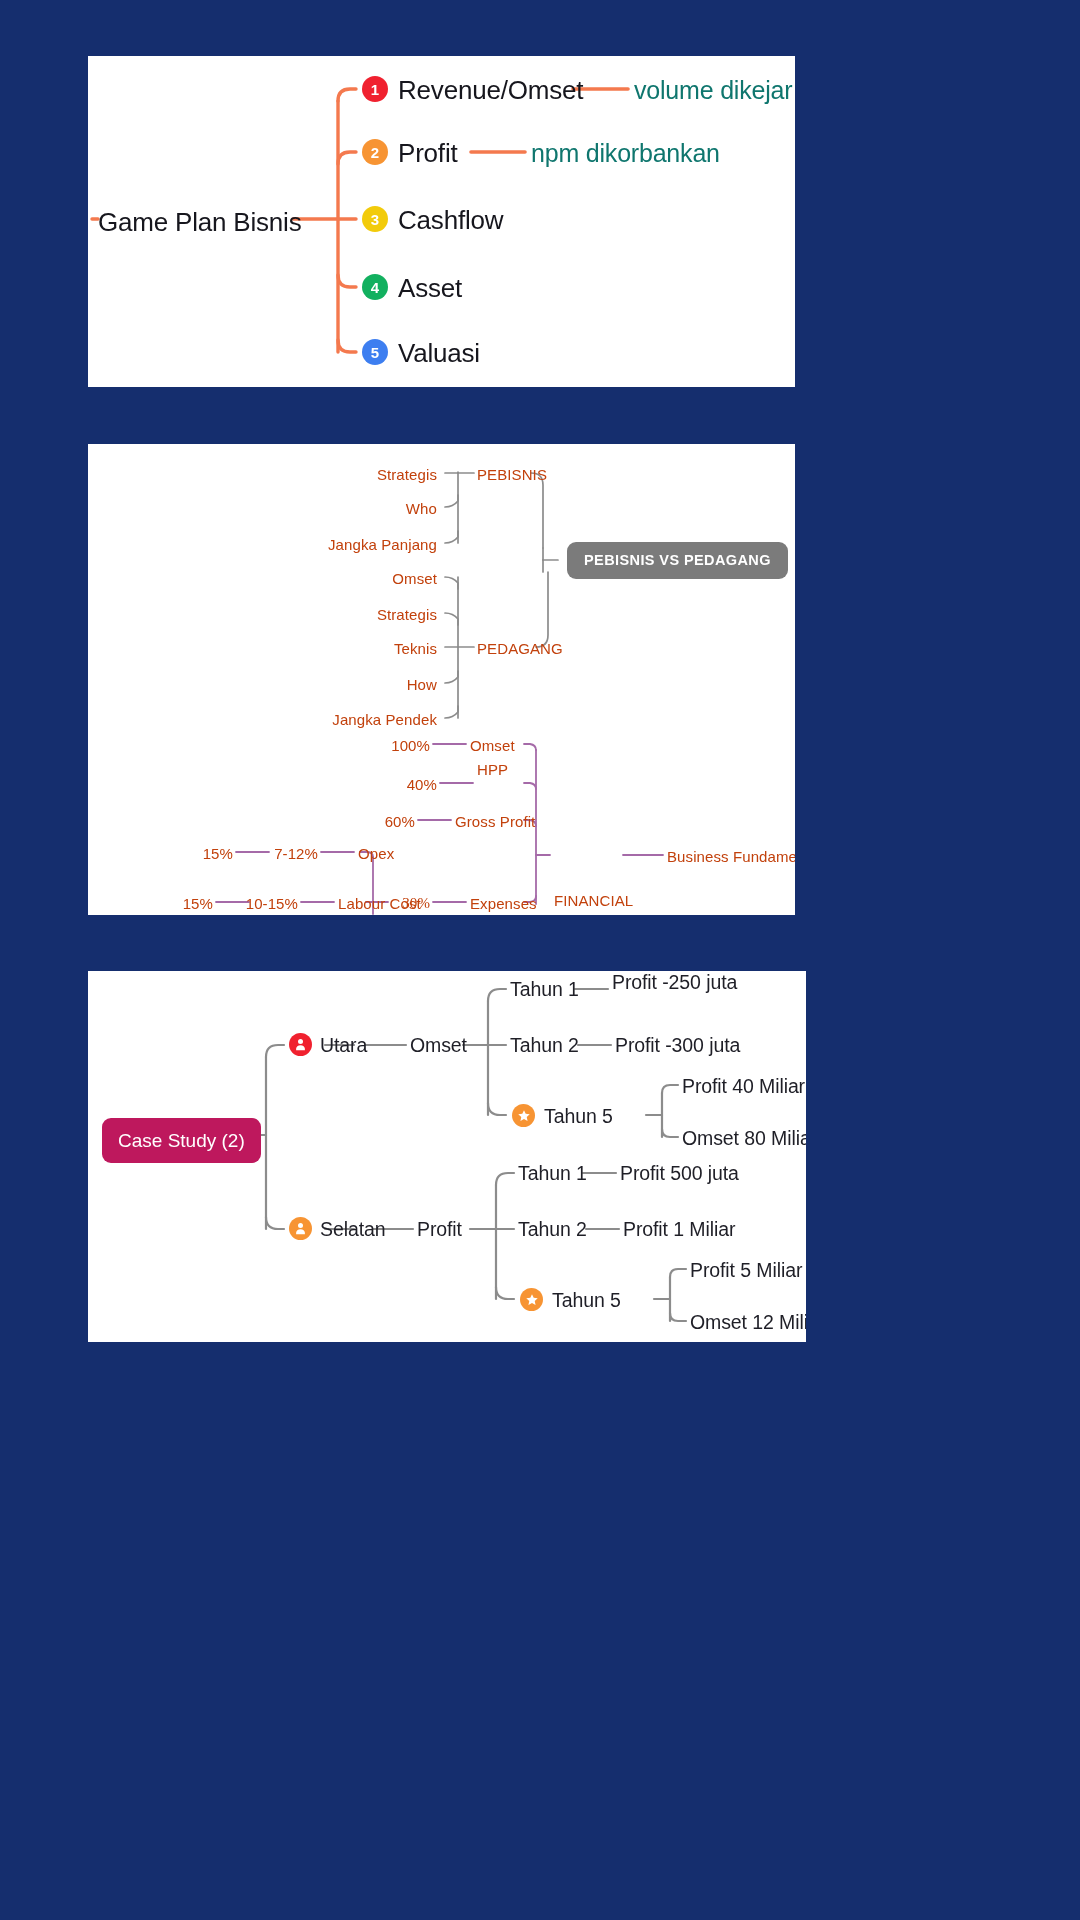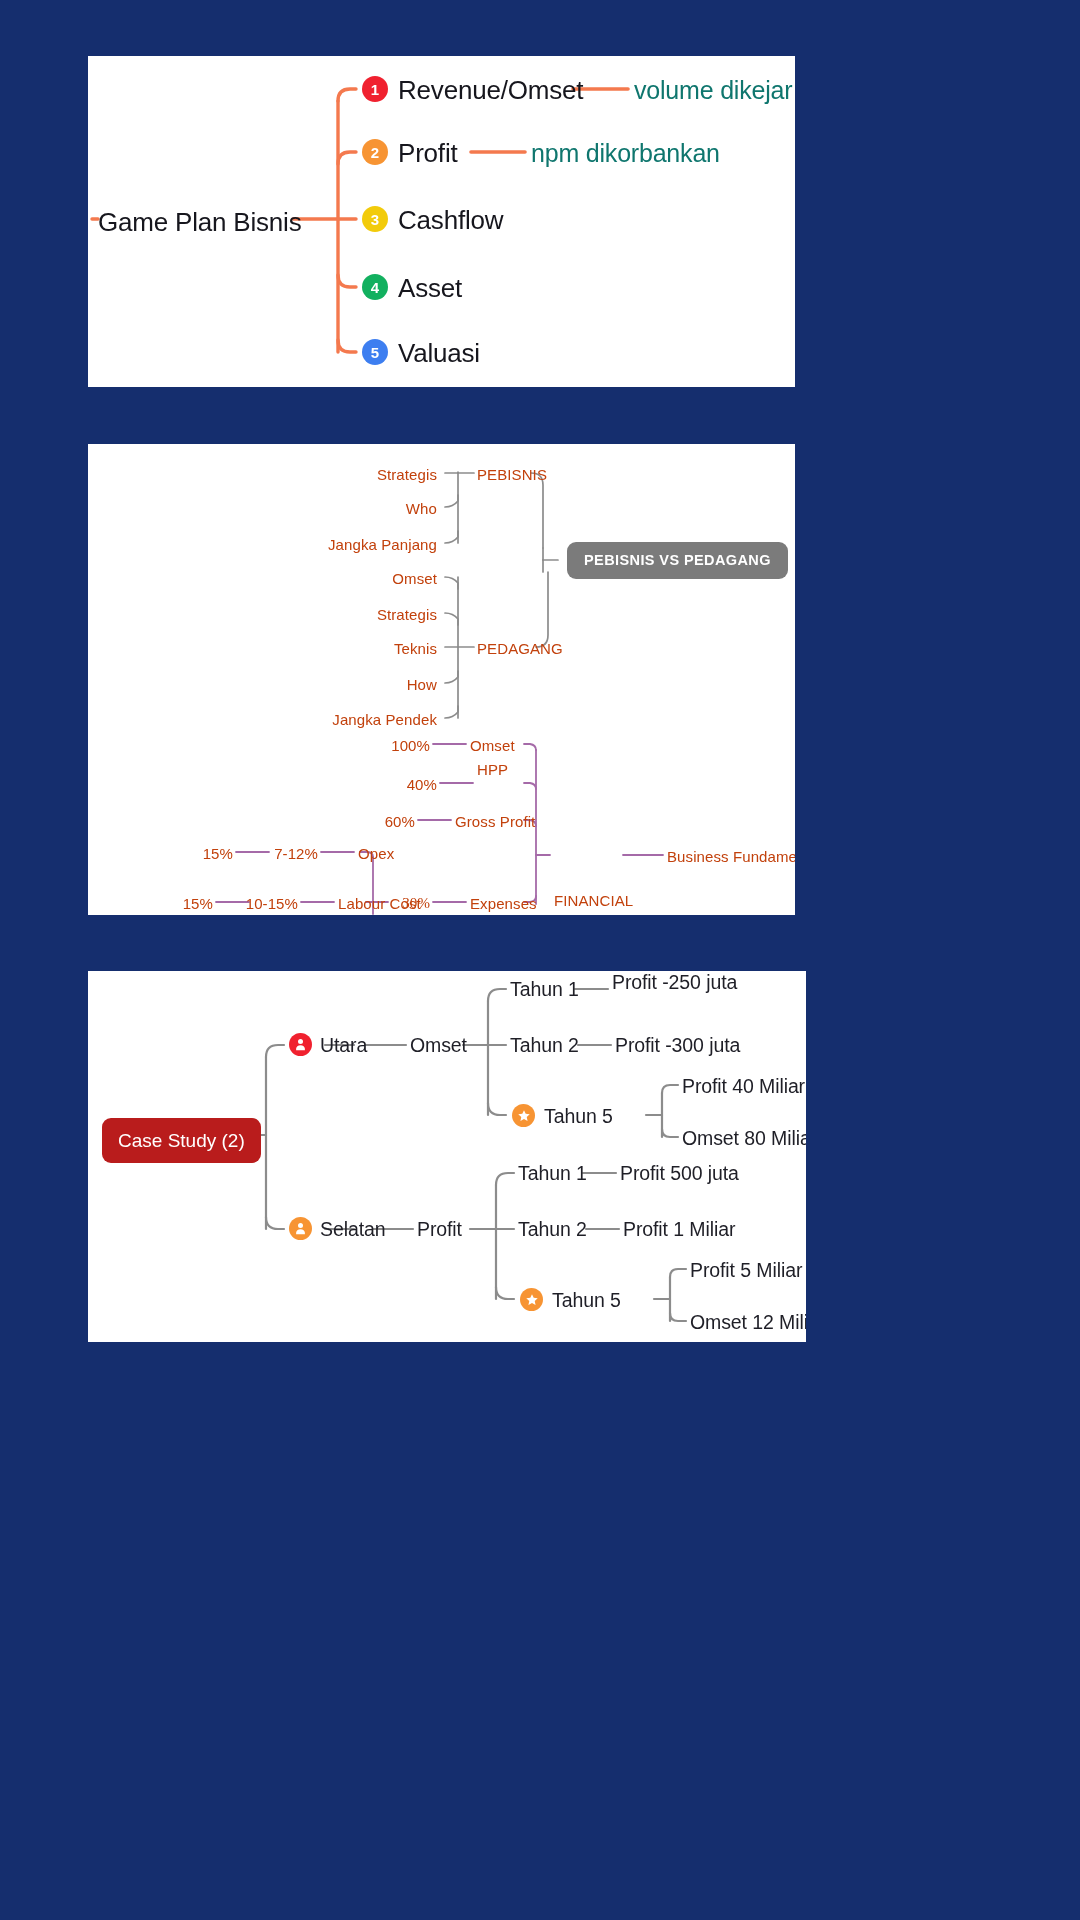--- a/index.html
+++ b/index.html
@@ -77,21 +77,21 @@
   }
 
   
   .cs-text {
     font-size: 19.5px;
     color: #1f1f27;
     letter-spacing: -0.1px;
   }
   .pill-case {
     position: absolute;
-    background: #b91c1c;
+    background: #be185d;
     color: #ffffff;
     border-radius: 9px;
     font-size: 19px;
     padding: 13px 16px;
     white-space: nowrap;
     line-height: 1;
   }
   .icon-circle {
     position: absolute;
     width: 23px; height: 23px;

